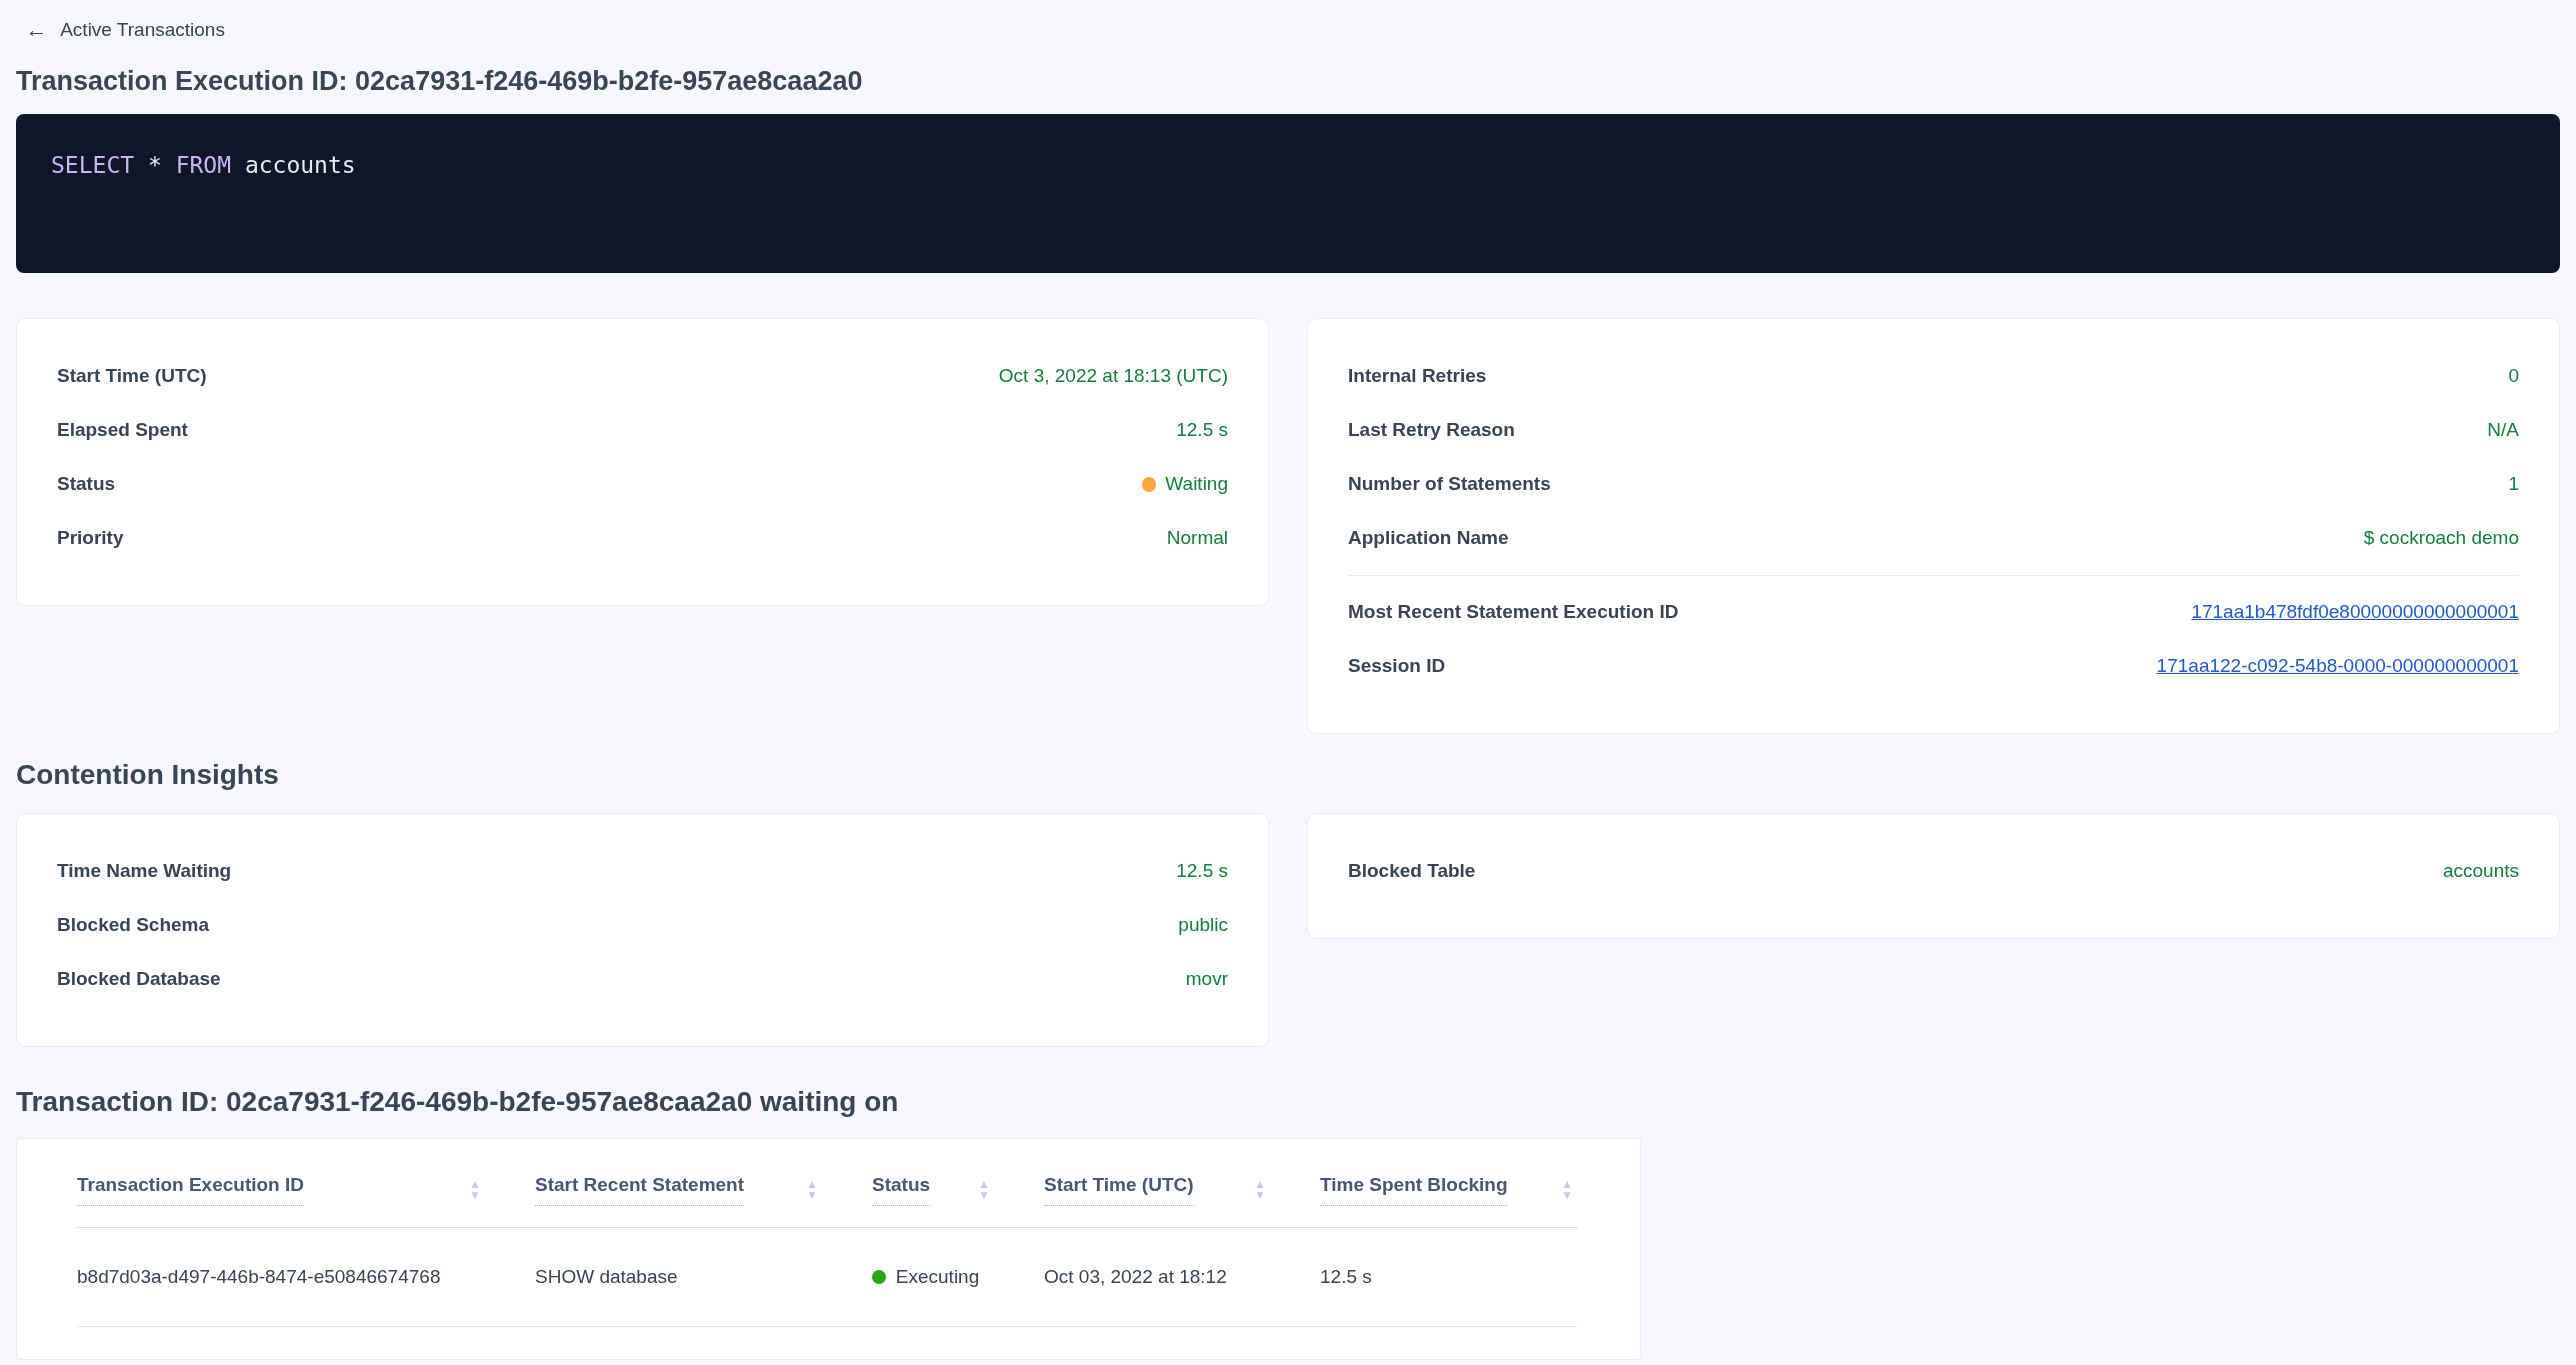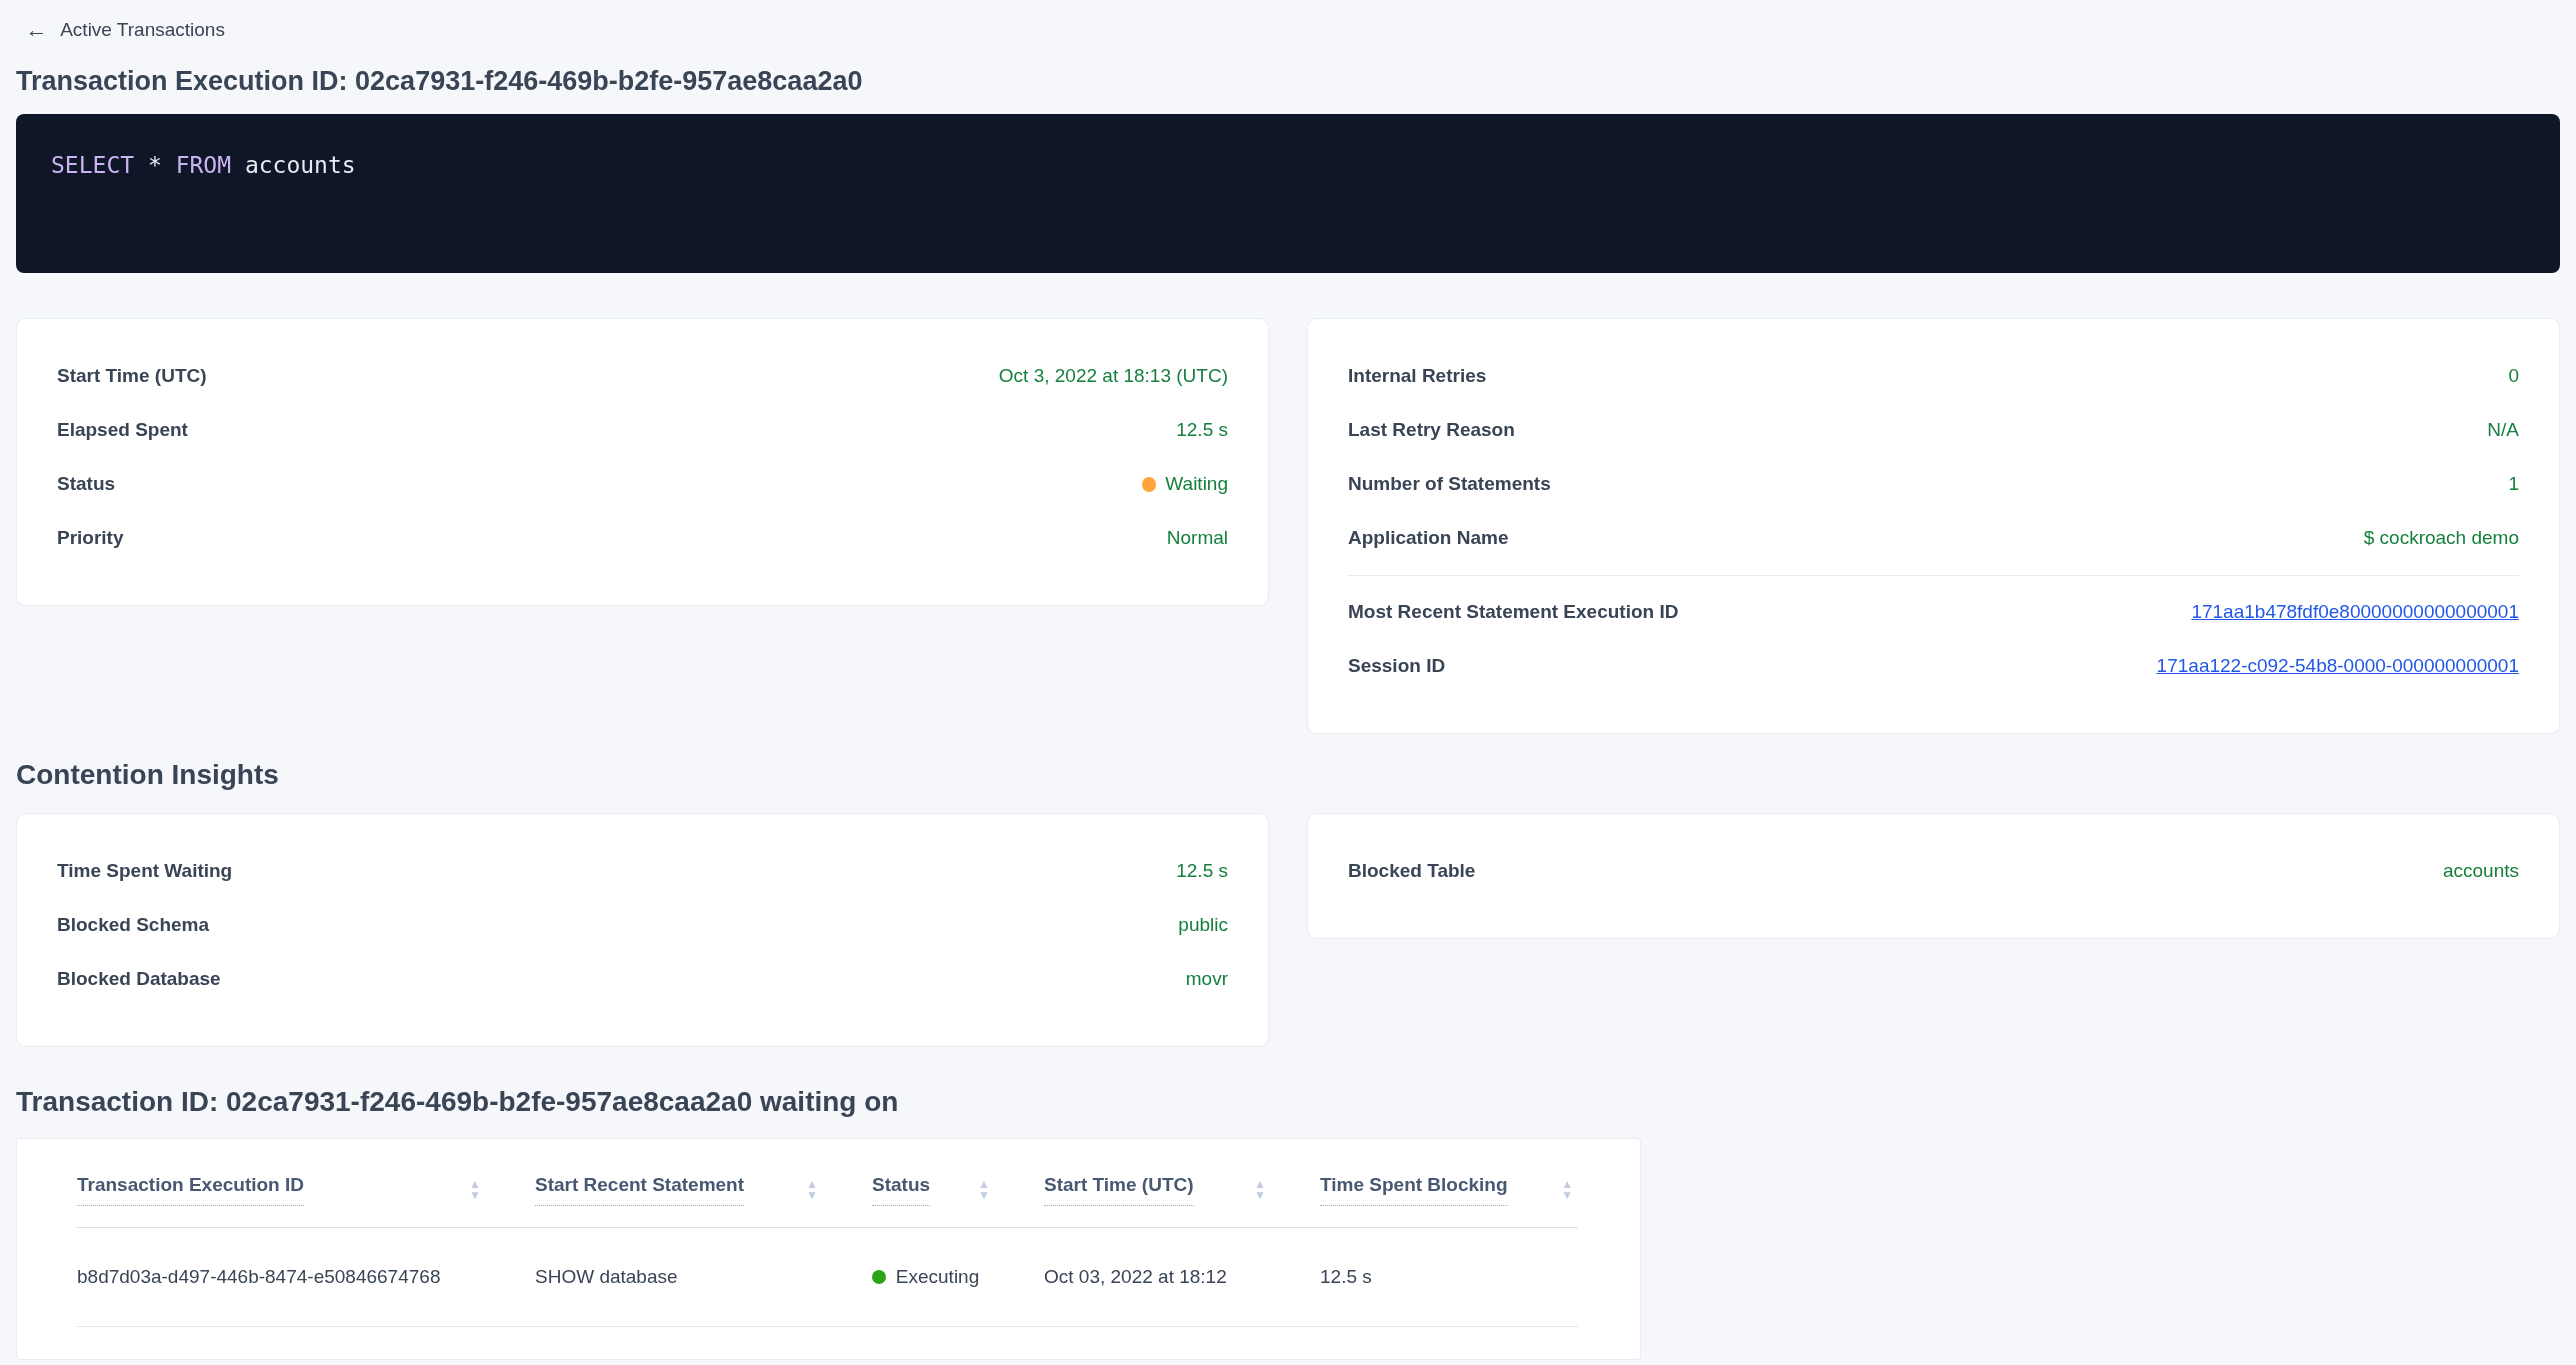--- a/index.html
+++ b/index.html
@@ -170,21 +170,21 @@
     </div>
 
   </div>
 
   <h2 class="section-heading">Contention Insights</h2>
 
   <div class="grid" style="margin-top:0;">
 
     <div class="card">
       <div class="info-row">
-        <span class="info-label">Time Spent Waiting</span>
+        <span class="info-label">Time Name Waiting</span>
         <span class="info-value">12.5 s</span>
       </div>
       <div class="info-row">
         <span class="info-label">Blocked Schema</span>
         <span class="info-value">public</span>
       </div>
       <div class="info-row">
         <span class="info-label">Blocked Database</span>
         <span class="info-value">movr</span>
       </div>

